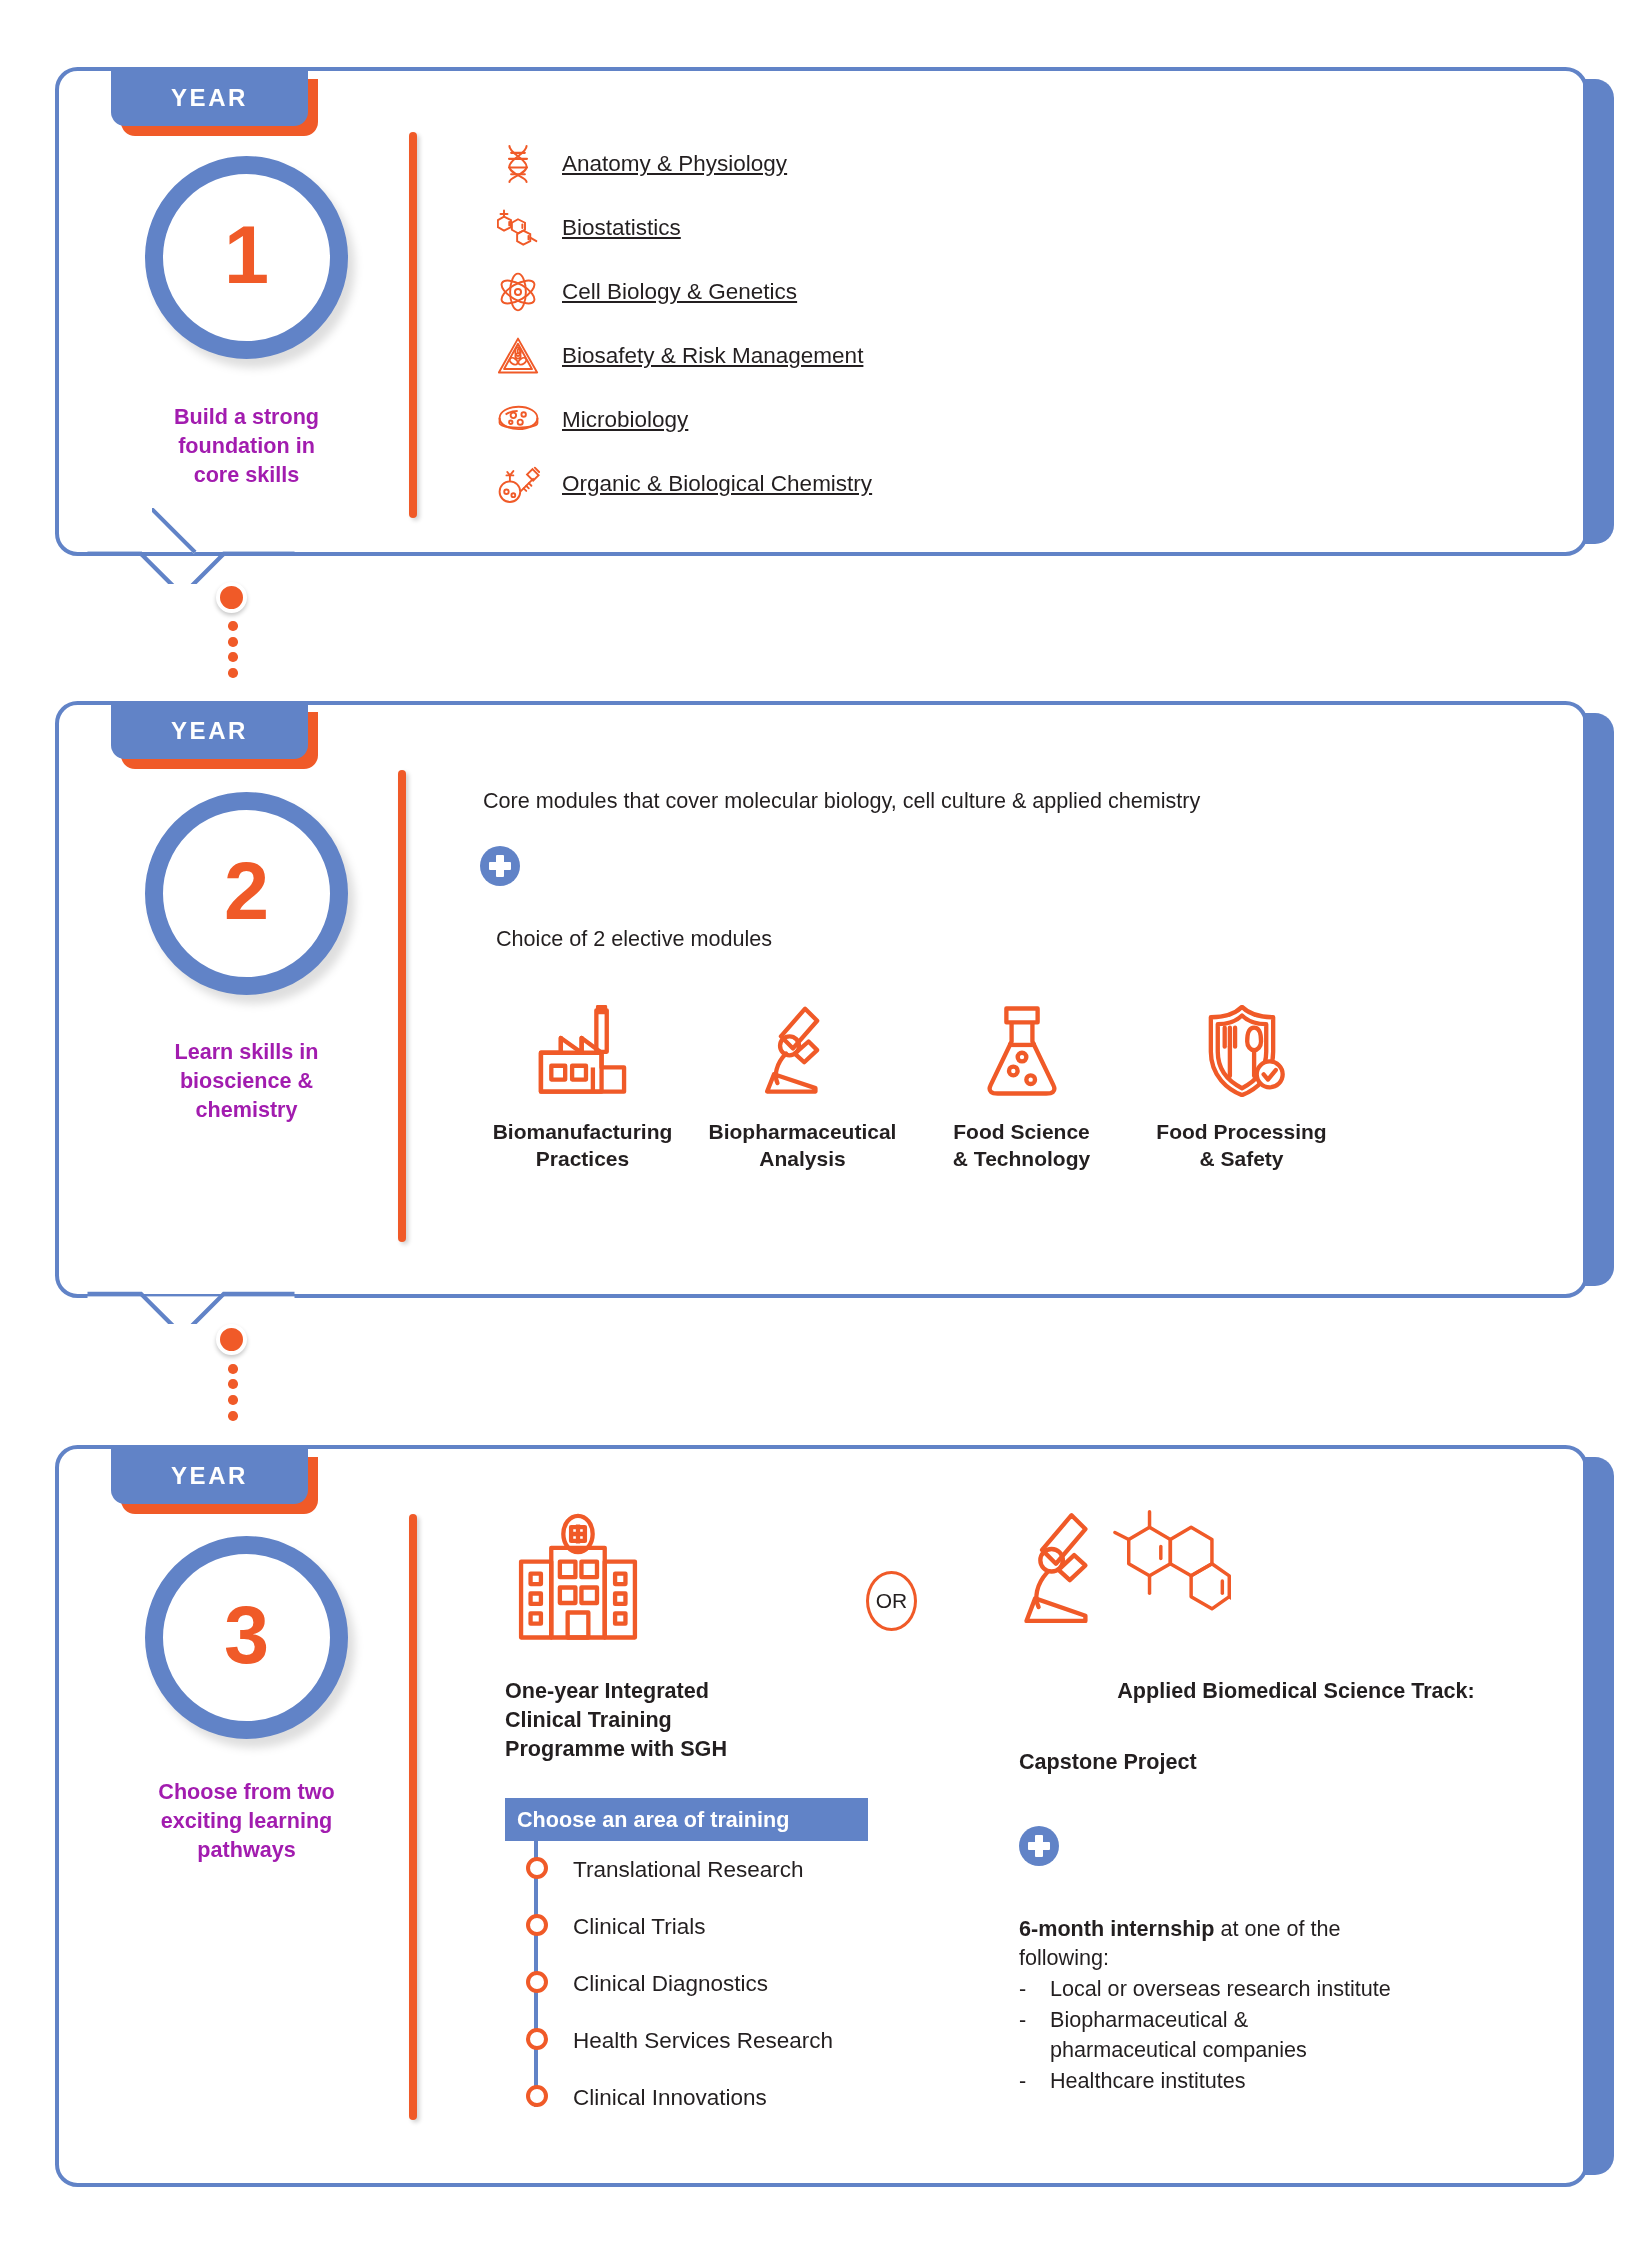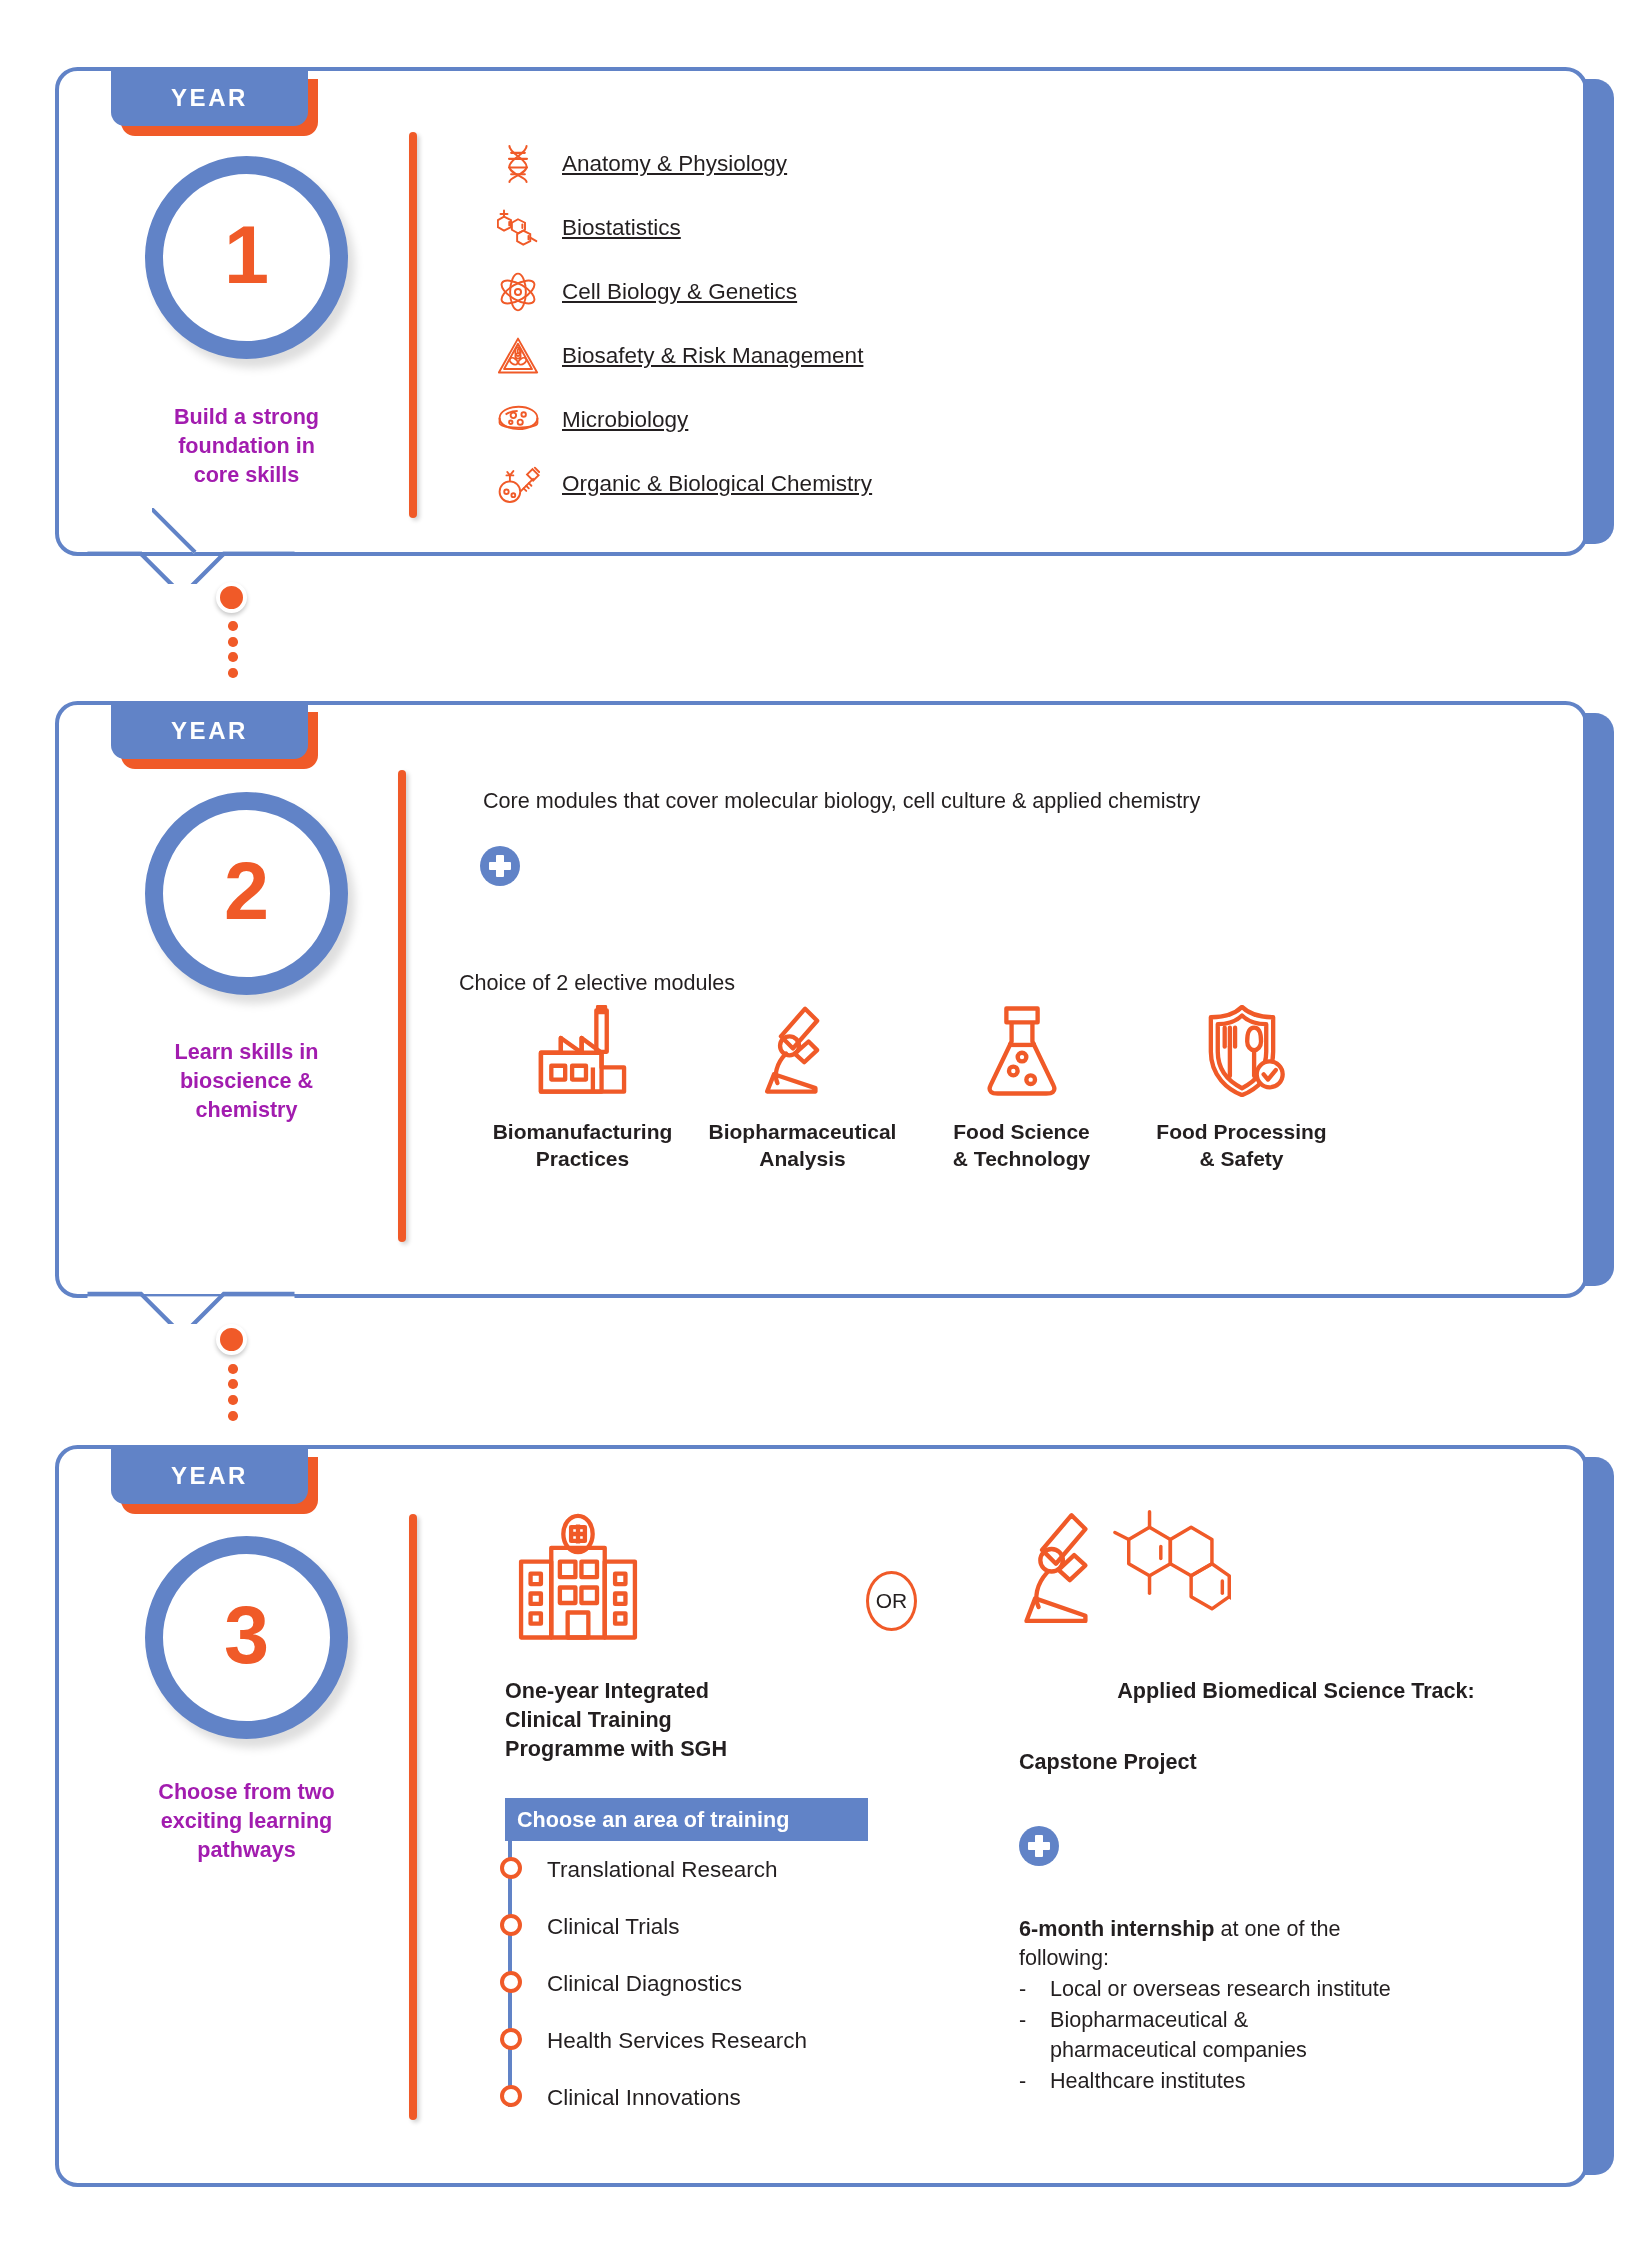--- a/index.html
+++ b/index.html
@@ -377,21 +377,21 @@
   <div>bioscience &amp;</div>
   <div>chemistry</div>
 </div>
 
 <div class="v-rule" style="left:398px;top:770px;height:472px;"></div>
 
 <div class="body-text" style="left:483px;top:786px;width:1038px;">Core modules that cover molecular biology, cell culture &amp; applied chemistry</div>
 
 <div class="plus-badge" style="left:480px;top:846px;"></div>
 
-<div class="body-text" style="left:459px;top:924px;width:692px;margin-top:44px;">Choice of 2 elective modules</div>
+<div class="body-text" style="left:496px;top:924px;width:692px;">Choice of 2 elective modules</div>
 
 <div class="elective" style="left:483px;top:1004px;">
   <div class="el-ico">
     <svg width="97" height="92" viewBox="0 0 112 106" fill="none" stroke="#f05a28" stroke-width="5" stroke-linejoin="round">
       <path d="M8 100 L8 55 L31 55 L31 38 L31 55 L55 55 L55 38 L55 55 L78 55 L78 100 Z"></path>
       <path d="M8 55 L8 100 L104 100 L104 72 L78 72 L78 55 L55 38 L55 55 L31 38 L31 55 Z"></path>
       <rect x="20" y="70" width="16" height="16"></rect>
       <rect x="44" y="70" width="16" height="16"></rect>
       <rect x="72" y="6" width="12" height="48"></rect>
       <rect x="74" y="2" width="8" height="6"></rect>
@@ -541,21 +541,21 @@
 <div class="pathway-title" style="left:505px;top:1677px;width:363px;">
   <div>One-year Integrated</div>
   <div>Clinical Training</div>
   <div>Programme with SGH</div>
 </div>
 
 <div class="choose-bar" style="left:505px;top:1798px;width:363px;height:43px;">
   <span>Choose an area of training</span>
 </div>
 
-<div class="train-list" style="left:495px;top:1841px;width:485px;">
+<div class="train-list" style="left:521px;top:1841px;width:485px;">
   <div class="spine"></div>
   <div class="train-row">
     <span class="ring" style="top:16.4px;"></span>
     <span class="t-label">Translational Research</span>
   </div>
   <div class="train-row">
     <span class="ring" style="top:16.4px;"></span>
     <span class="t-label">Clinical Trials</span>
   </div>
   <div class="train-row">

